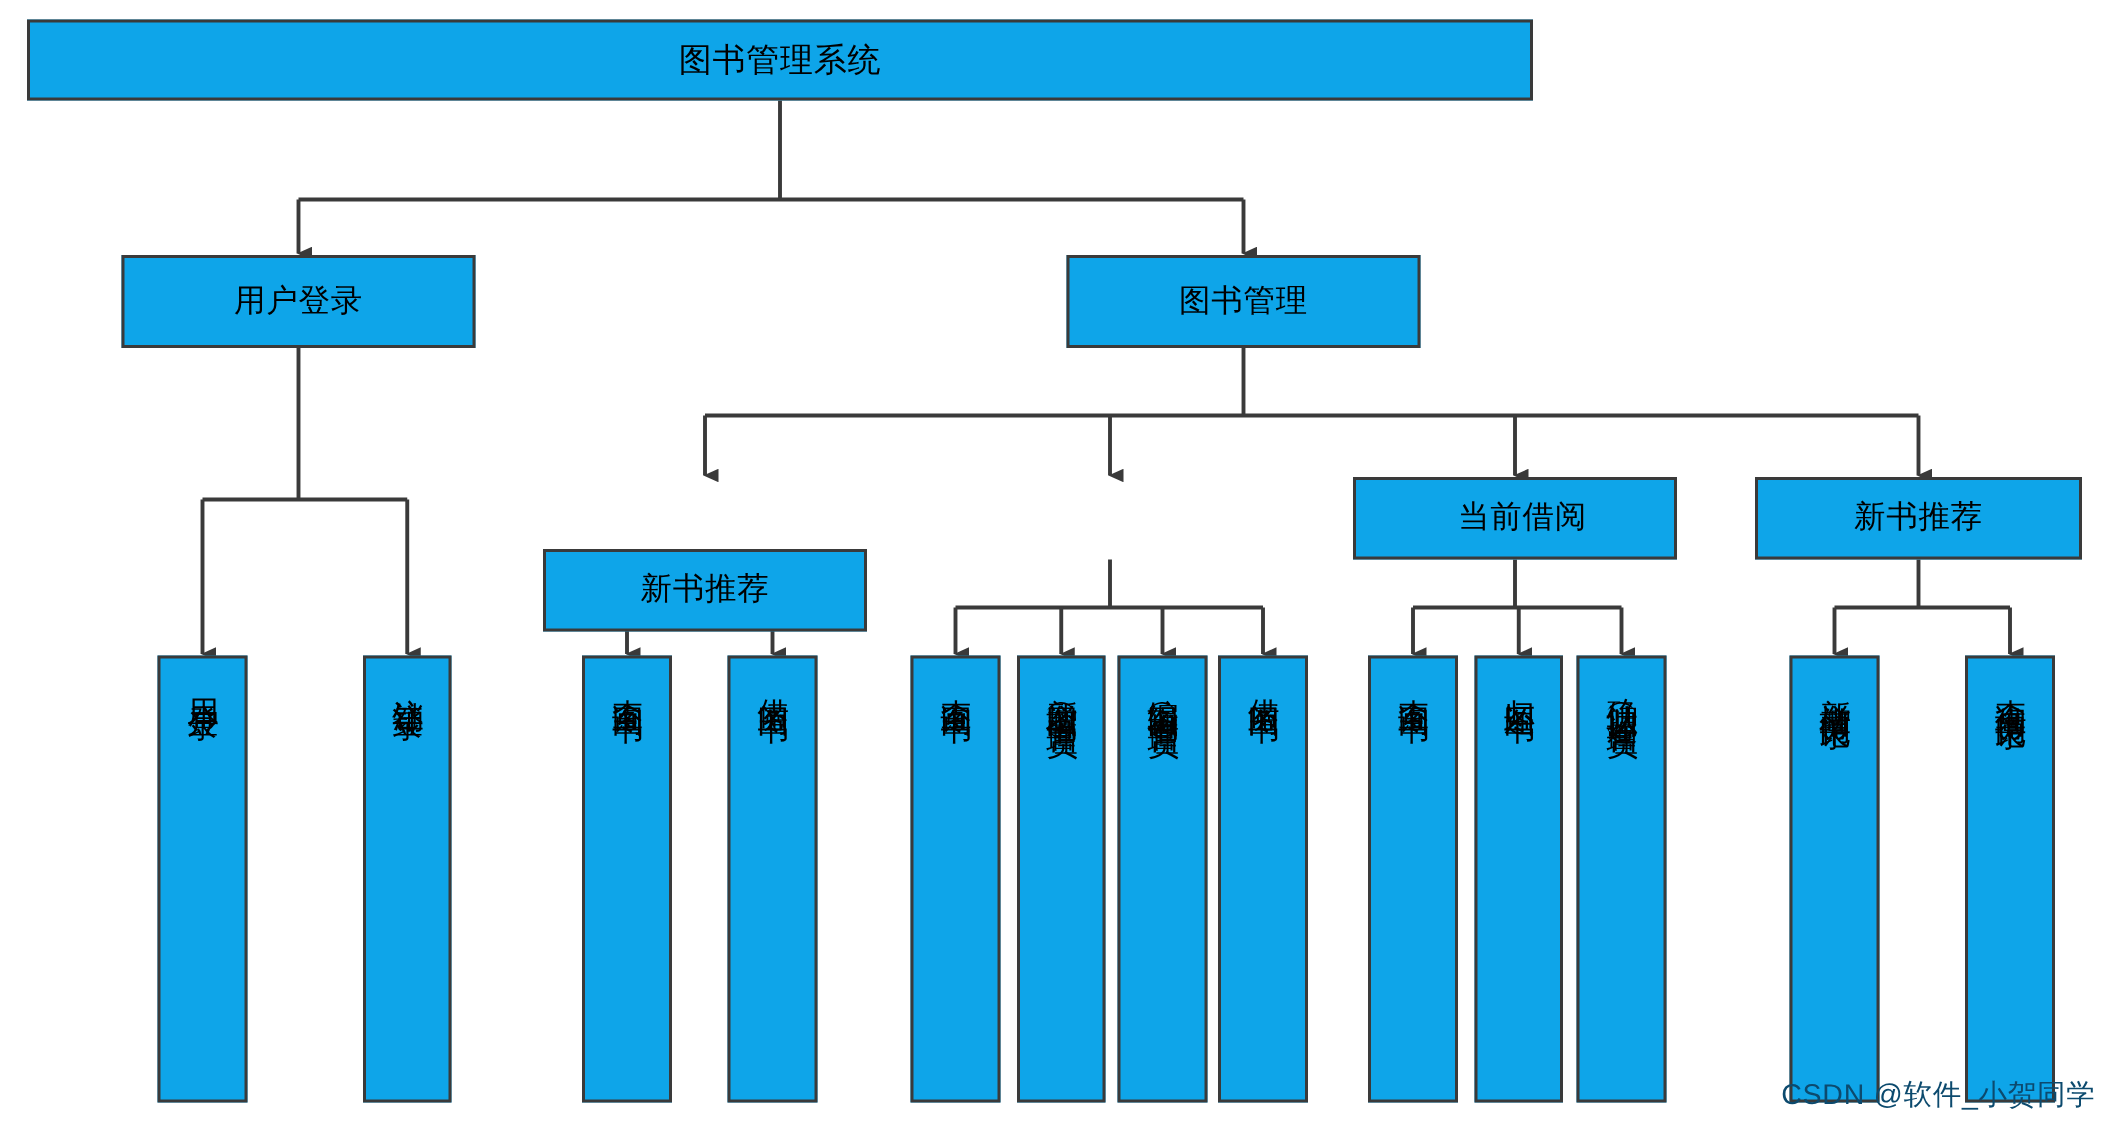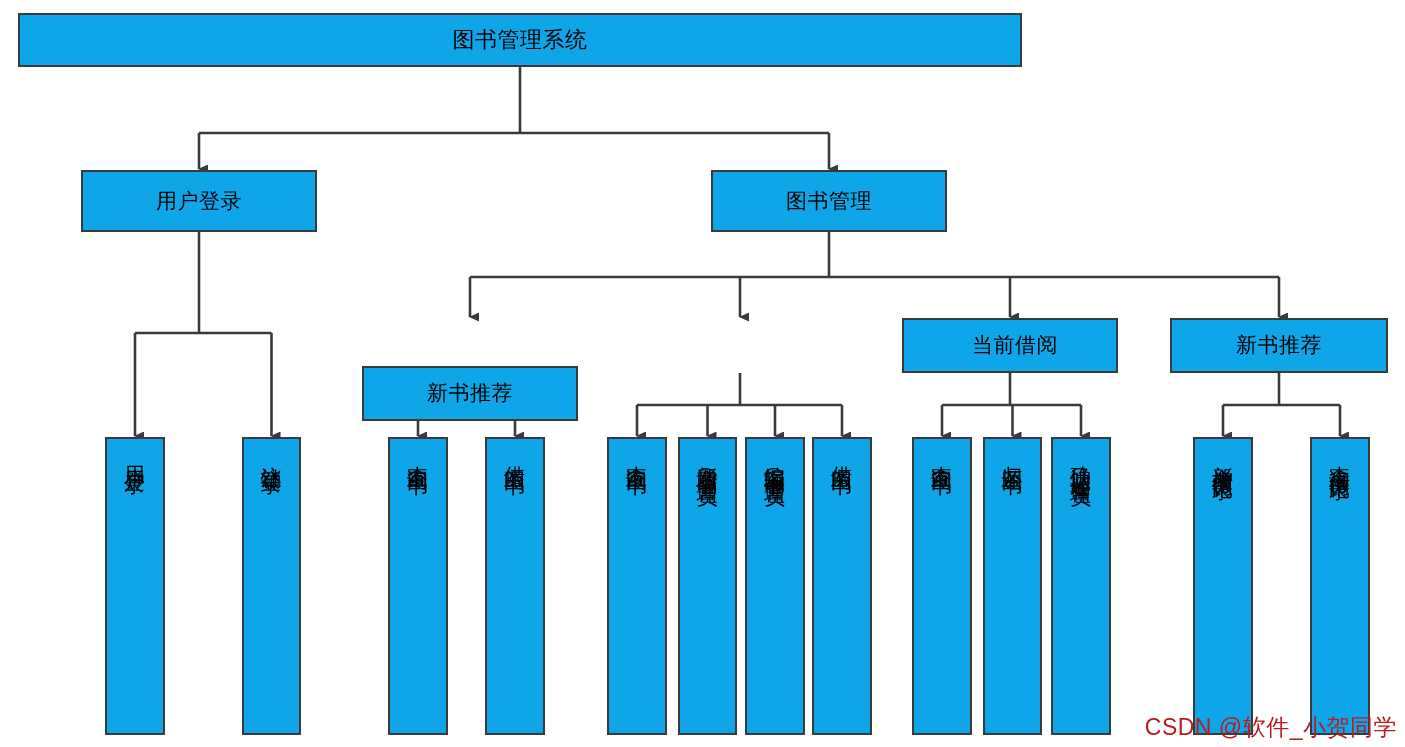--- a/index.html
+++ b/index.html
@@ -64,22 +64,22 @@
     text-orientation: upright;
     font-size: 21px;
     line-height: 1.0;
     letter-spacing: 3px;
     white-space: nowrap;
   }
   #watermark {
     position: absolute;
     right: 8px;
     bottom: 4px;
-    font-size: 23px;
-    color: #b91c1c;
+    font-size: 19px;
+    color: #0c4a6e;
     letter-spacing: 0.5px;
     z-index: 5;
     white-space: nowrap;
   }
 </style>
 </head>
 <body>
 
 <div id="diagram-root">
 

